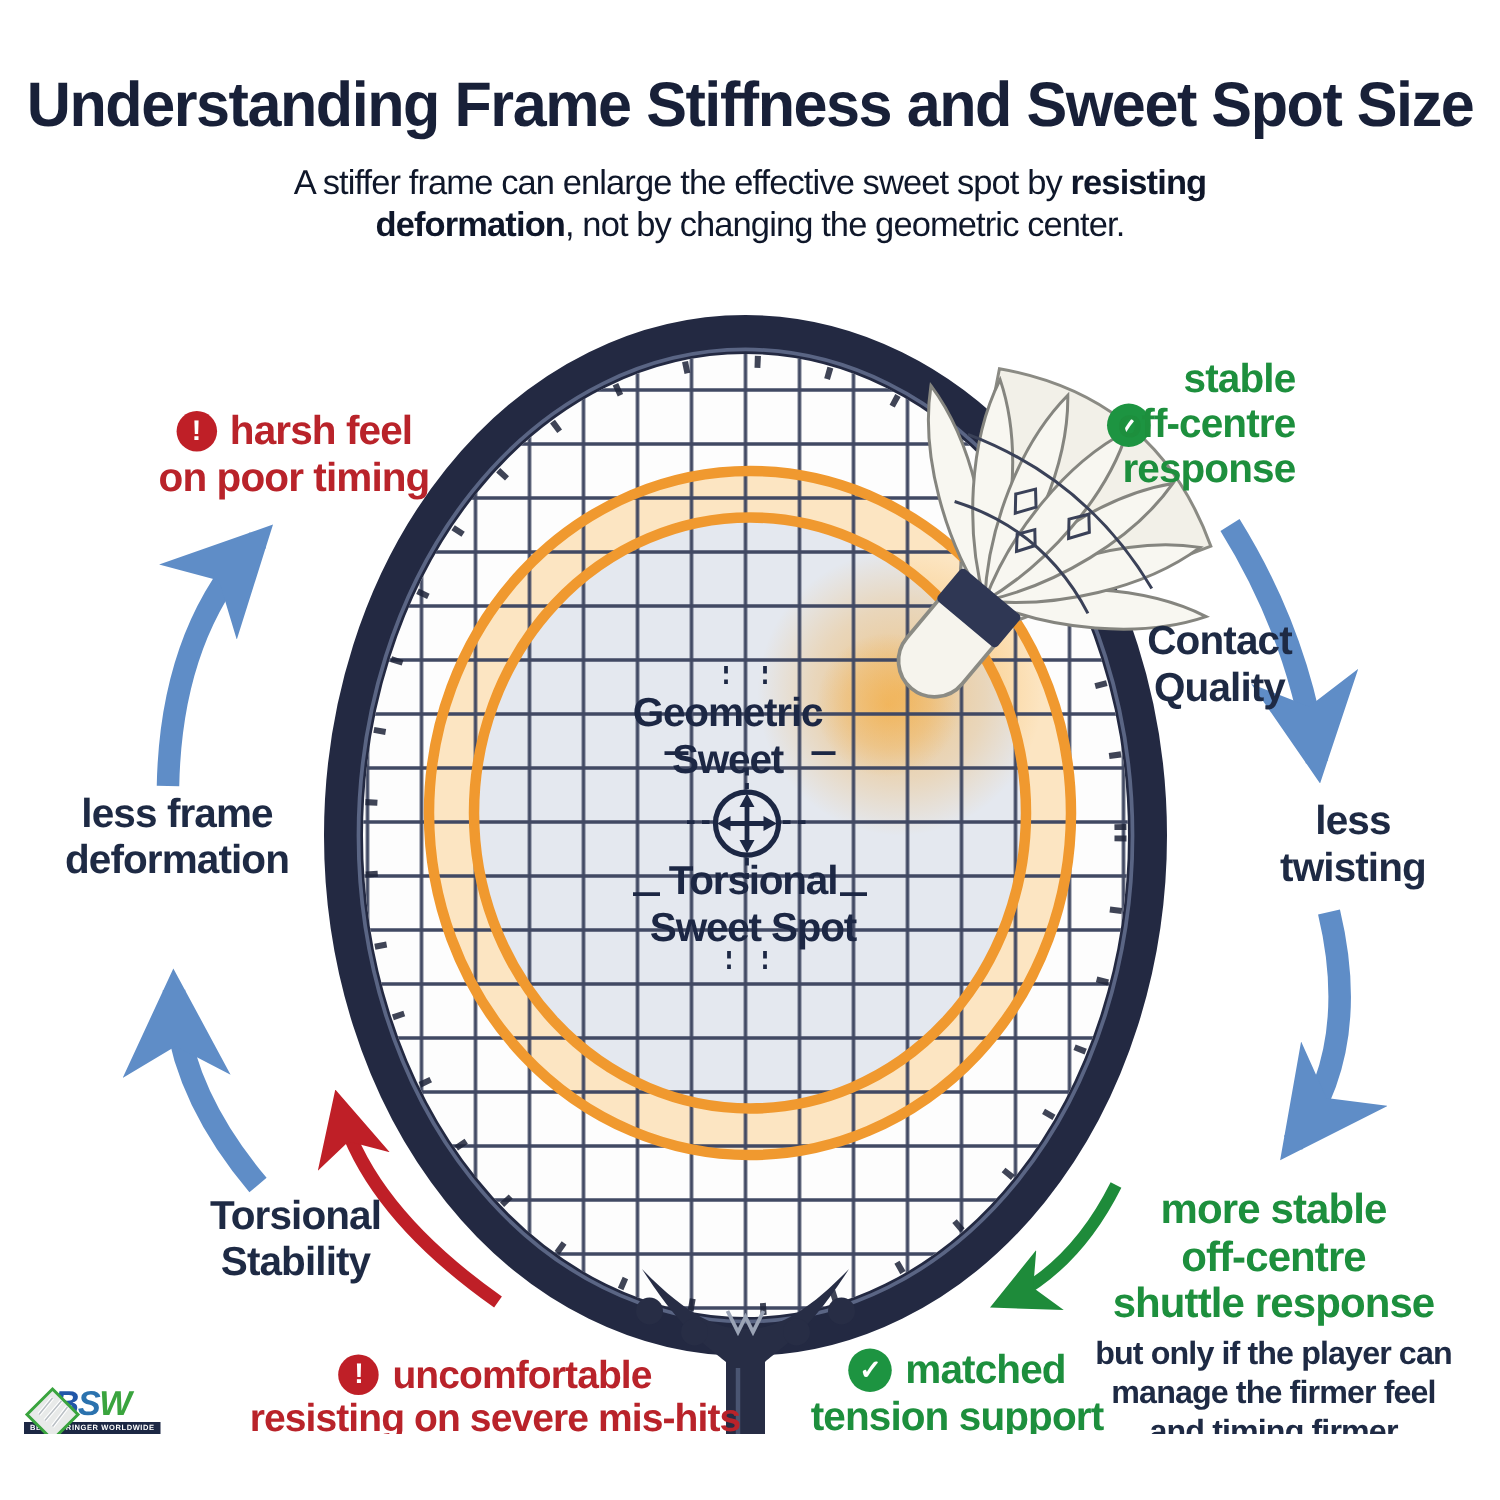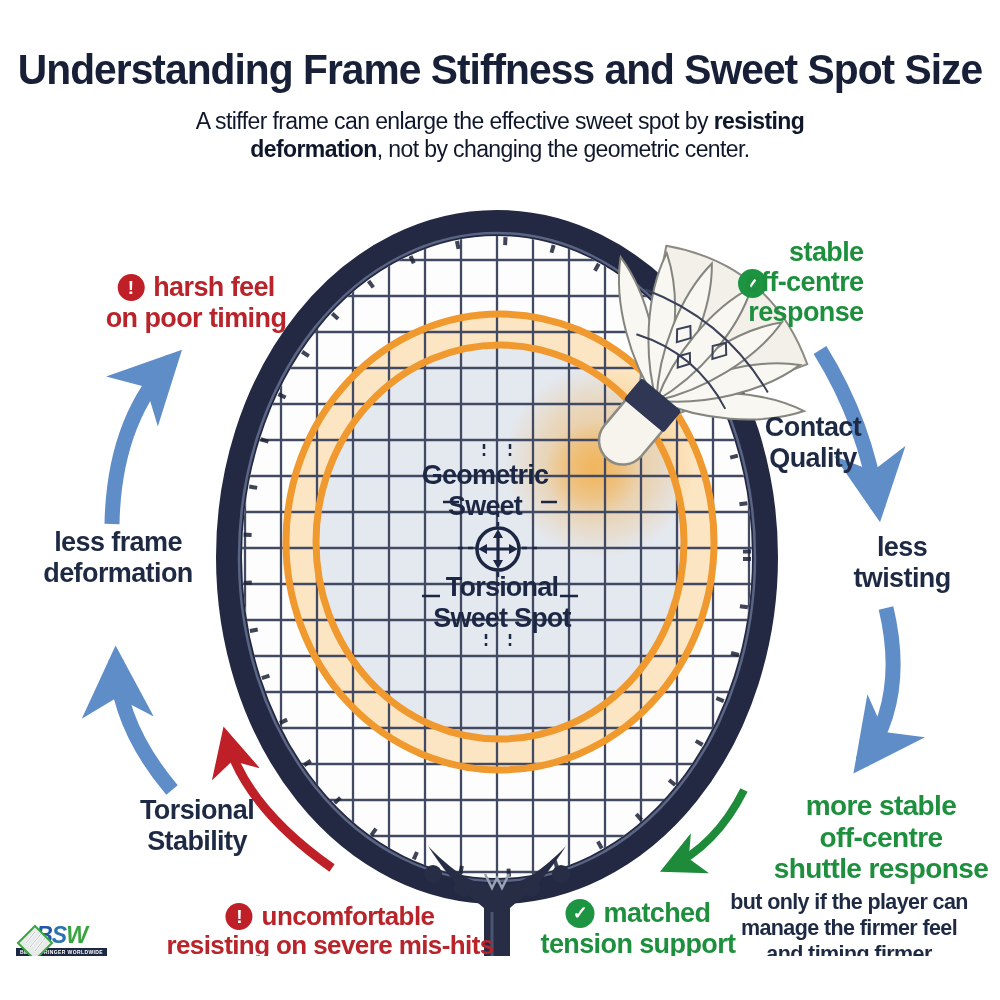--- a/index.html
+++ b/index.html
@@ -177,21 +177,21 @@
 <div class="lbl navy" style="left:813px;top:412px;">
   <div>Contact</div>
   <div>Quality</div>
 </div>
 
 <div class="lbl navy" style="left:902px;top:532px;">
   <div>less</div>
   <div>twisting</div>
 </div>
 
-<div class="lbl green" style="left:849px;top:790px;font-size:28px;margin-left:32px;">
+<div class="lbl green" style="left:849px;top:790px;font-size:28px;">
   <div>more stable</div>
   <div>off-centre</div>
   <div>shuttle response</div>
 </div>
 
 <div class="lbl navy" id="caveat" style="left:849px;top:890px;">
   <div>but only if the player can</div>
   <div>manage the firmer feel</div>
   <div>and timing firmer</div>
 </div>

